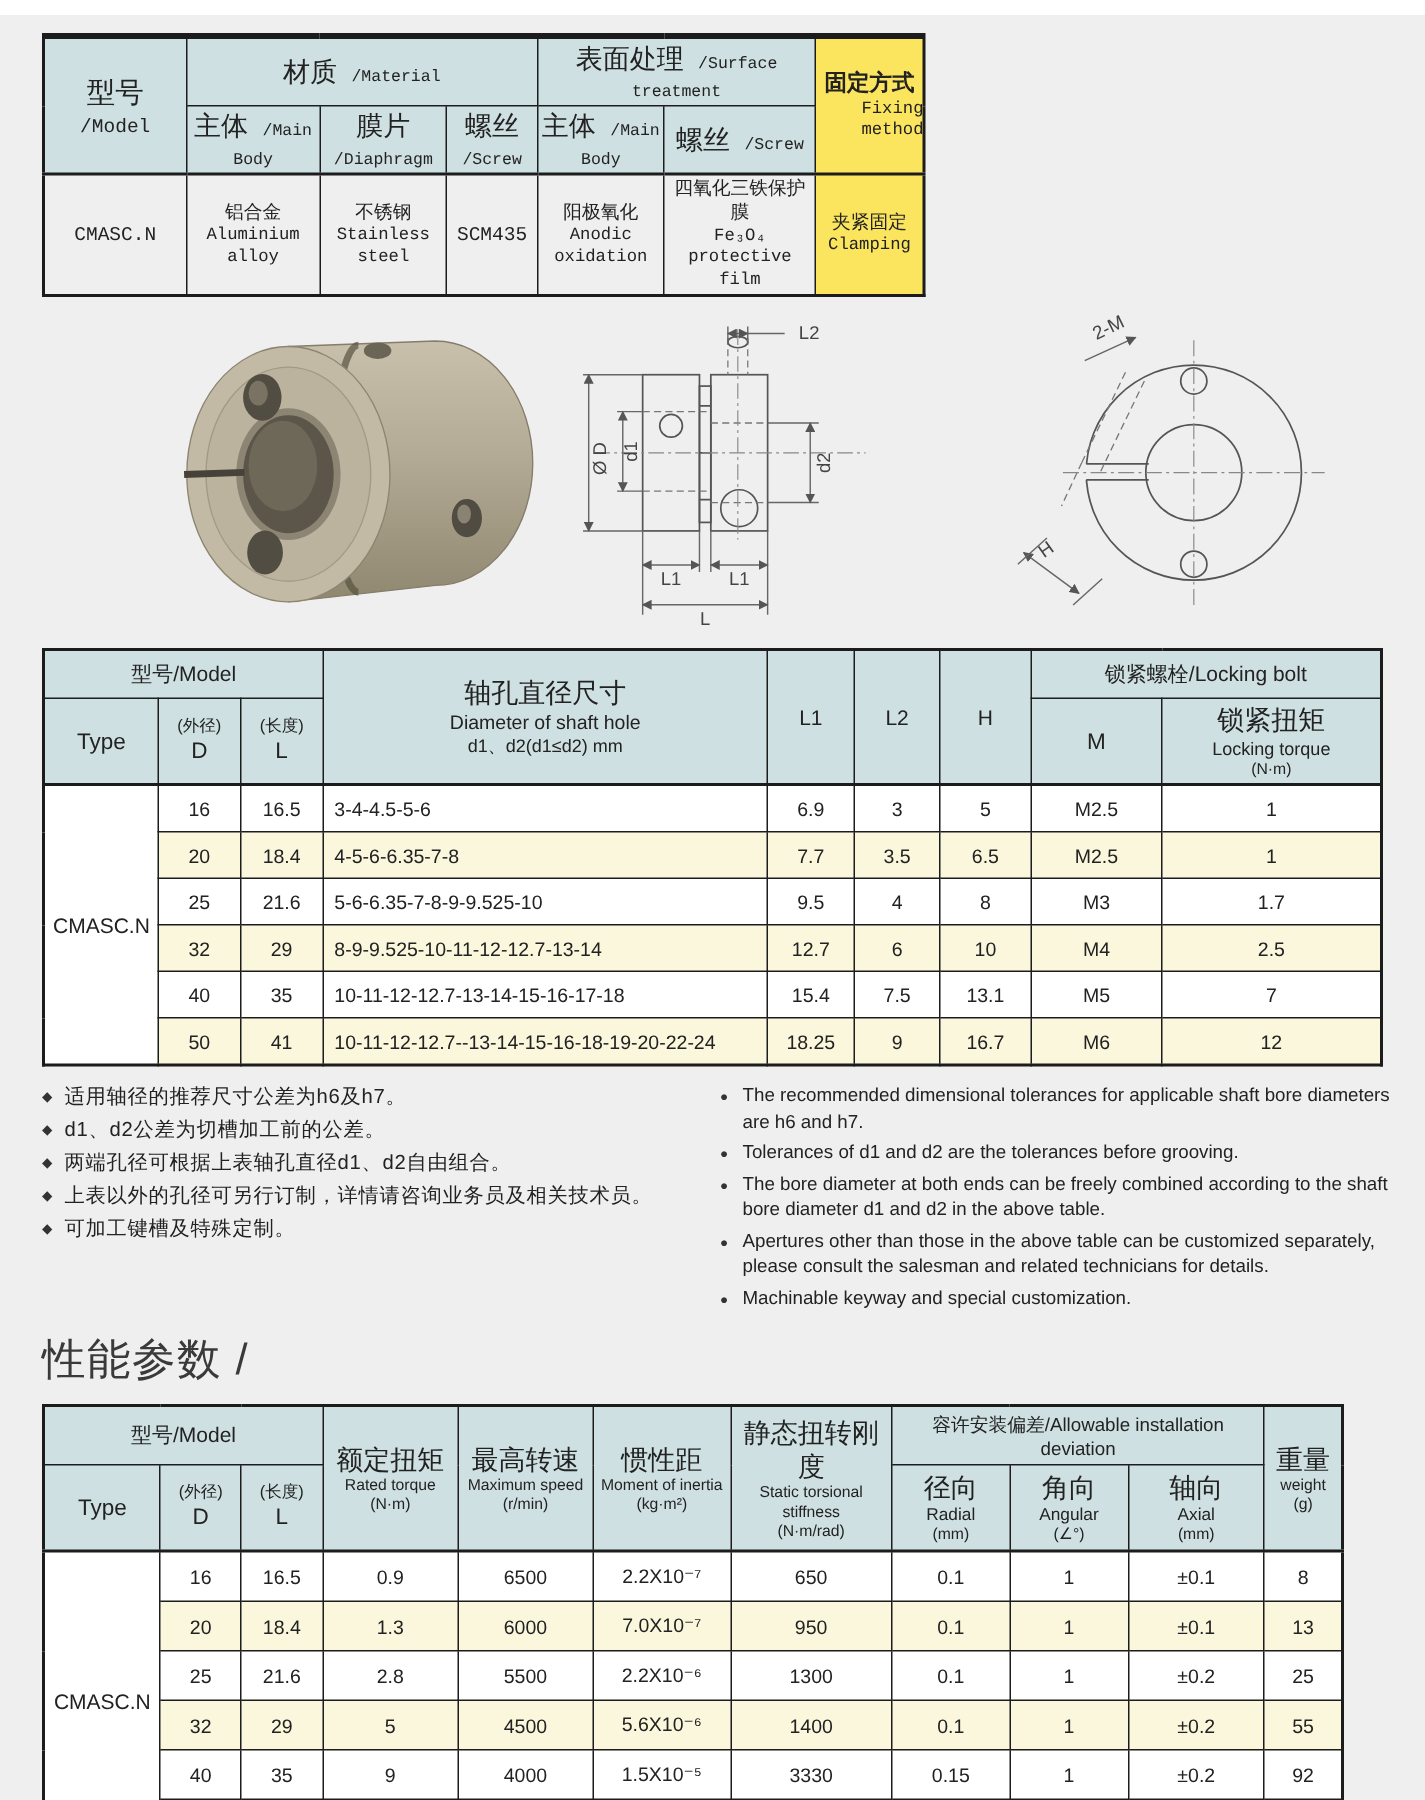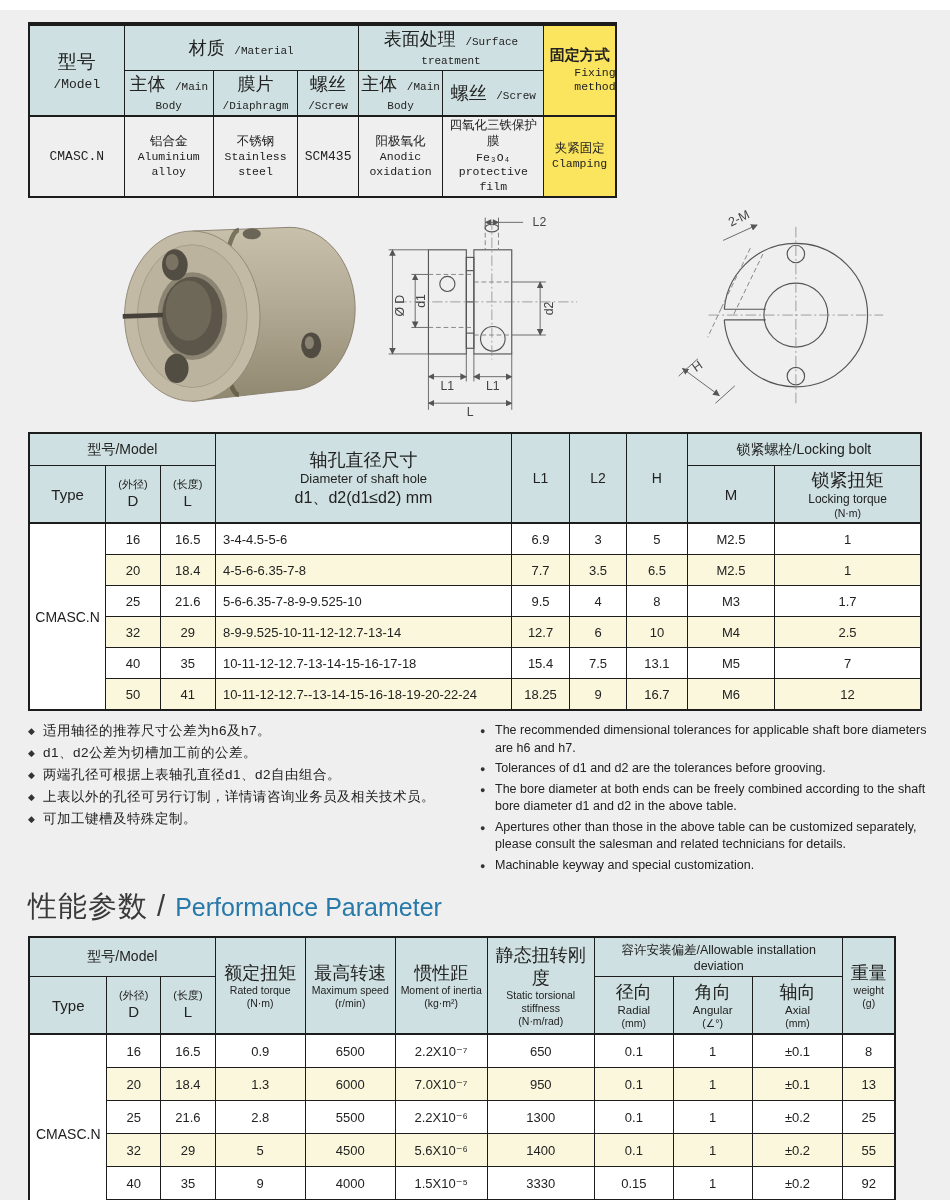--- a/index.html
+++ b/index.html
@@ -302,21 +302,21 @@
         <col style="width:6.8%">
         <col style="width:9.8%">
         <col style="width:16.4%">
     </colgroup>
     <thead>
       <tr>
         <th colspan="3">型号/Model</th>
         <th rowspan="2">
           <span class="blk zh">轴孔直径尺寸</span>
           <span class="blk" style="font-size:13px">Diameter of shaft hole</span>
-          <span class="blk" style="font-size:16px">d1、d2(d1≤d2) mm</span>
+          <span class="blk" style="font-size:12px">d1、d2(d1≤d2) mm</span>
         </th>
         <th rowspan="2" class="md">L1</th>
         <th rowspan="2" class="md">L2</th>
         <th rowspan="2" class="md">H</th>
         <th colspan="2">锁紧螺栓/Locking bolt</th>
       </tr>
       <tr>
         <th class="md">Type</th>
         <th>
           <span class="sm">(外径)</span>
@@ -441,21 +441,20 @@
         </li>
         <li>
           <span class="marker">●</span>
           <span>Machinable keyway and special customization.</span>
         </li>
       </ul>
   </div>
 
   <div class="section-head">
     <span class="t-zh">性能参数 /</span>
-    <span class="t-en">Performance Parameter</span>
   </div>
 
   <table class="perf-table">
     <colgroup>
       <col style="width:9%">
         <col style="width:6.2%">
         <col style="width:6.3%">
         <col style="width:10.4%">
       <col style="width:10.4%">
         <col style="width:10.6%">

